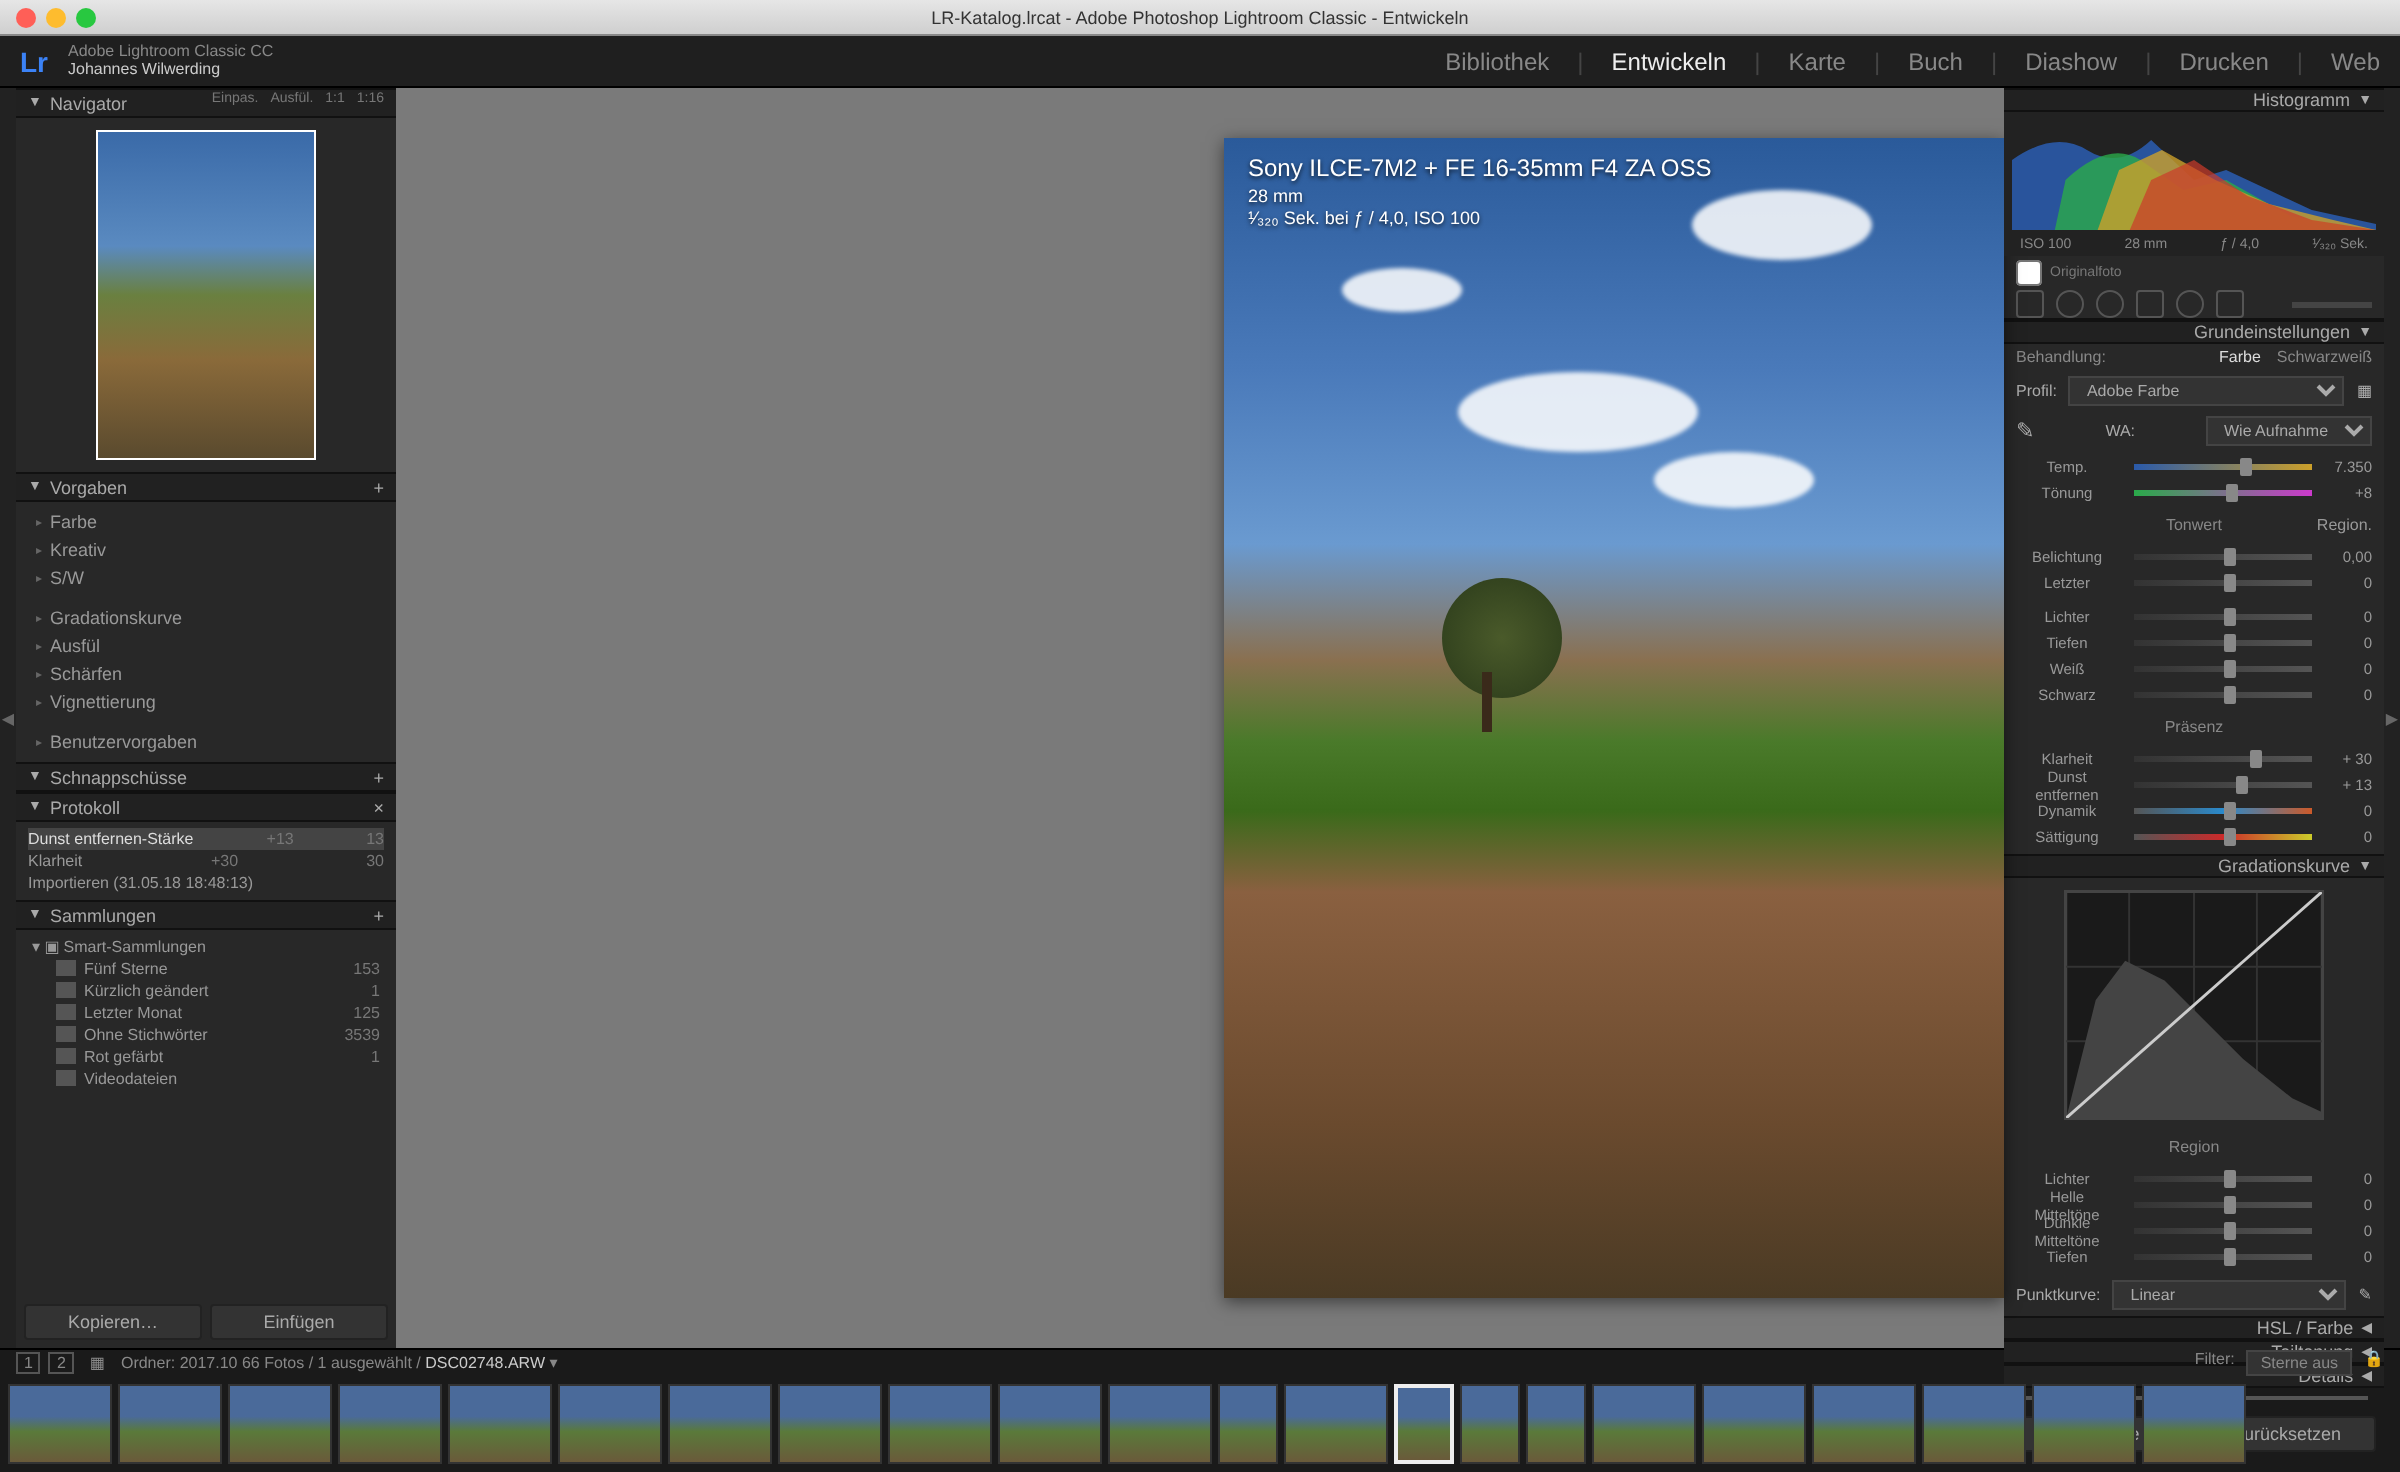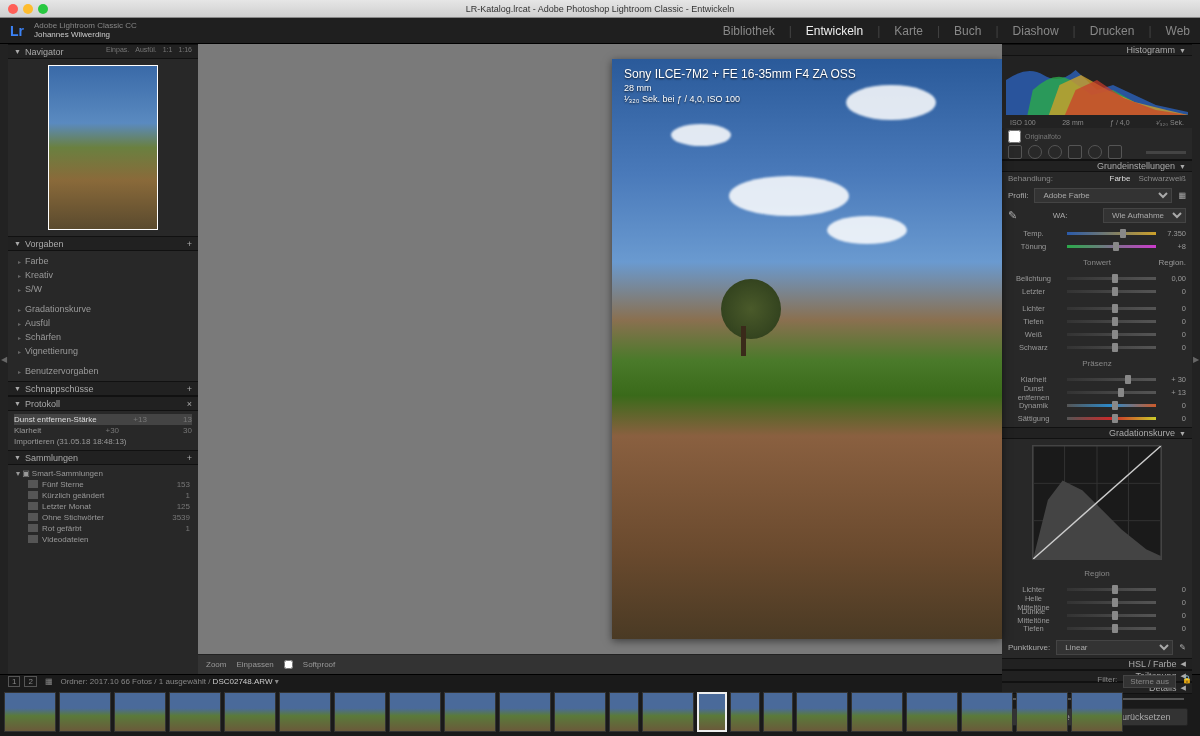--- a/index.html
+++ b/index.html
@@ -209,45 +209,43 @@
           <span>Rot gefärbt</span>
           <span class="ct">1</span>
         </div>
       <div class="coll-item">
           <span class="ic"></span>
           <span>Videodateien</span>
           <span class="ct"></span>
         </div>
     </div>
 
+    <div class="btn-row">
+      <button class="lr-btn">Kopieren…</button>
+      <button class="lr-btn">Einfügen</button>
+    </div>
   </div>
 
   <div class="center">
     <div class="main-img">
       <div class="photo">
         <div class="photo-info">
           <div>Sony ILCE-7M2 + FE 16-35mm F4 ZA OSS</div>
           <div class="sub">28 mm</div>
           <div class="sub">¹⁄₃₂₀ Sek. bei ƒ / 4,0, ISO 100</div>
         </div>
         <div class="clouds">
           <div class="cloud" style="top:10%;left:60%;width:90px;height:35px"></div>
           <div class="cloud" style="top:45%;left:30%;width:120px;height:40px"></div>
           <div class="cloud" style="top:25%;left:15%;width:60px;height:22px"></div>
           <div class="cloud" style="top:60%;left:55%;width:80px;height:28px"></div>
         </div>
         <div class="tree"></div>
           <div class="trunk"></div>
       </div>
-    </div>
-    <div class="toolbar-bottom">
-      <span>Zoom</span>
-      <span>Einpassen</span>
-      <input type="checkbox" style="">
-      <span>Softproof</span>
     </div>
   </div>
 
   <div class="right-panel">
     <div class="panel-header right">
         <span>Histogramm</span>
         <span class="tri">▼</span>
       </div>
     <div class="histogram">
       <svg class="histo-svg" viewBox="0 0 170 55" preserveAspectRatio="none">

